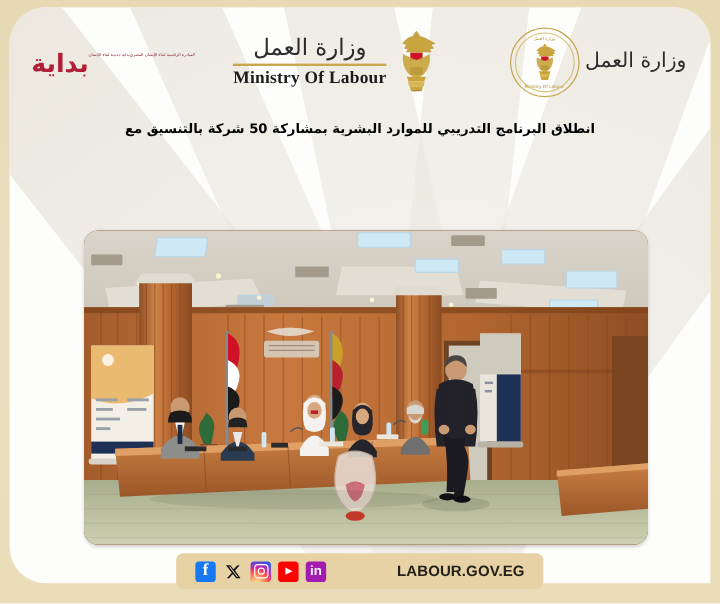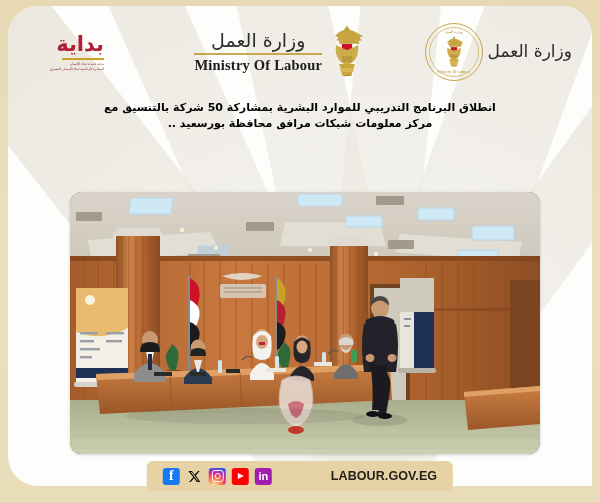--- a/index.html
+++ b/index.html
@@ -63,22 +63,22 @@
     height: 92px;
     display: flex;
     align-items: center;
     justify-content: space-between;
     padding: 0 18px;
     box-sizing: border-box;
   }
   .logo-bedaya {
     width: 78px;
     display: flex;
-    flex-direction: column;
-    align-items: flex-end;
+    flex-direction: row;
+    align-items: flex-start;
     margin-top: 4px;
   }
   .bedaya-mark {
     font-family: "DejaVu Sans", "Liberation Sans", sans-serif;
     color: #b01f35;
     font-weight: bold;
     font-size: 21px;
     line-height: 0.95;
     text-align: center;
     direction: rtl;
@@ -328,21 +328,20 @@
             <path d="M11.5 48 h11 l-1 4 h-9z" fill="#c9a53f"></path>
           </svg>
           <span class="seal-txt-bot">Ministry Of Labour</span>
         </div>
         <div class="right-ar">وزارة العمل</div>
       </div>
     </div>
 
     <div class="headline">
       <div class="title">انطلاق البرنامج التدريبي للموارد البشرية بمشاركة 50 شركة بالتنسيق مع</div>
-      <div class="title">مركز معلومات شبكات مرافق محافظة بورسعيد ..</div>
     </div>
 
     <div class="photo-wrap">
       <svg class="photo" viewBox="0 0 470 262" preserveAspectRatio="none">
         <defs>
           <linearGradient id="ceil" x1="0" y1="0" x2="0" y2="1">
             <stop offset="0" stop-color="#d9d3c9"></stop>
               <stop offset="1" stop-color="#c9c2b6"></stop>
           </linearGradient>
           <linearGradient id="wood" x1="0" y1="0" x2="1" y2="0">

